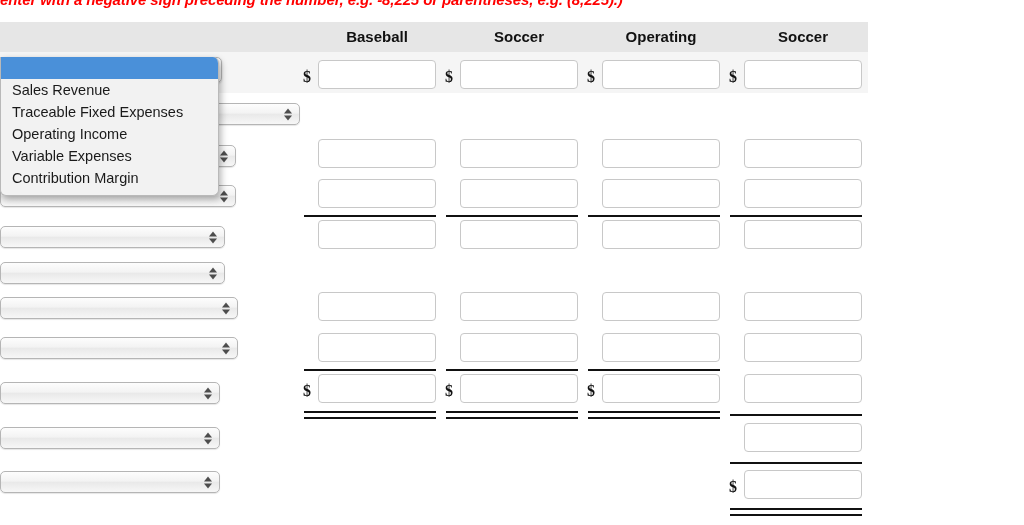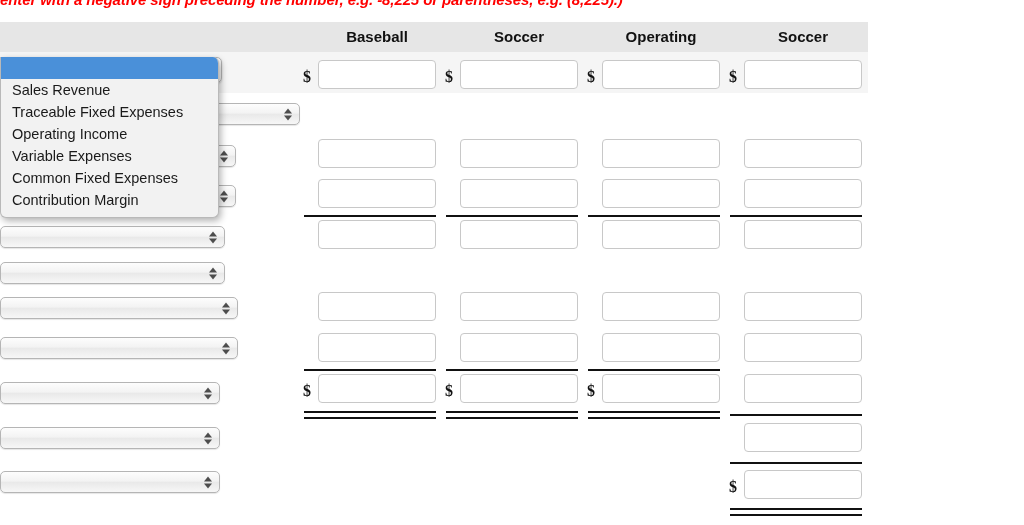--- a/index.html
+++ b/index.html
@@ -274,17 +274,16 @@
       </div>
     </div>
 
   <div class="dd-anchor"></div>
   <div class="dropdown" id="dropdown">
       <div class="dd-item selected"></div>
       <div class="dd-item">Sales Revenue</div>
       <div class="dd-item">Traceable Fixed Expenses</div>
       <div class="dd-item">Operating Income</div>
       <div class="dd-item">Variable Expenses</div>
-      <div class="dd-item">Common Fixed Expenses</div>
       <div class="dd-item">Contribution Margin</div>
     </div>
 
 </div>
 
 </body></html>

